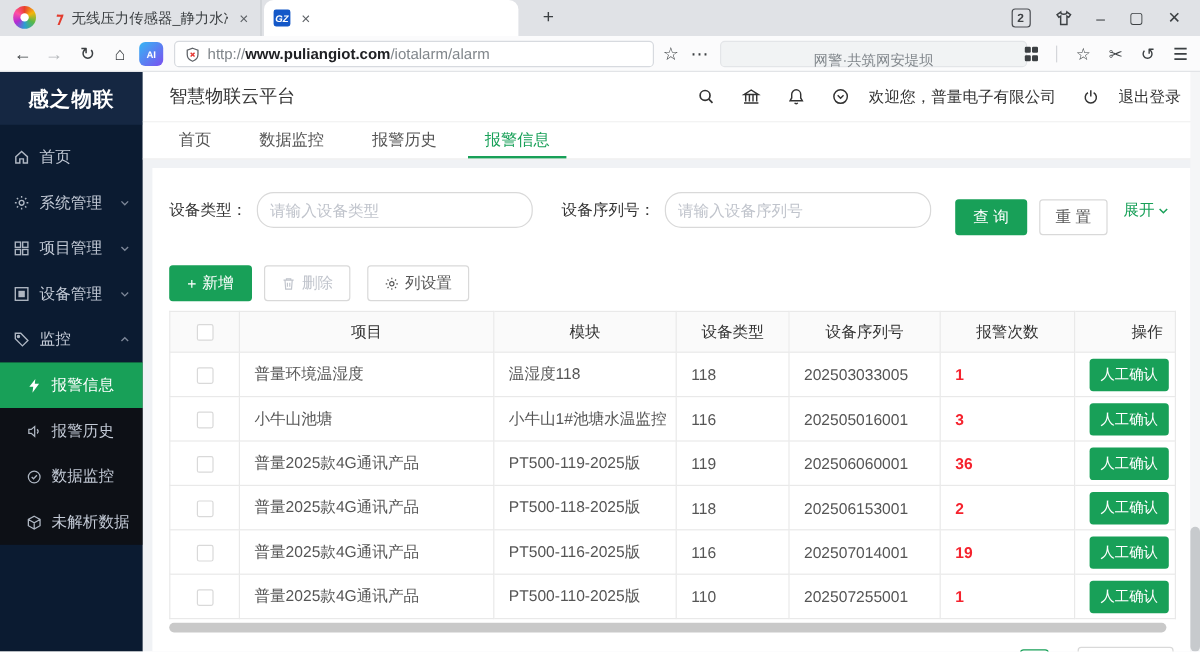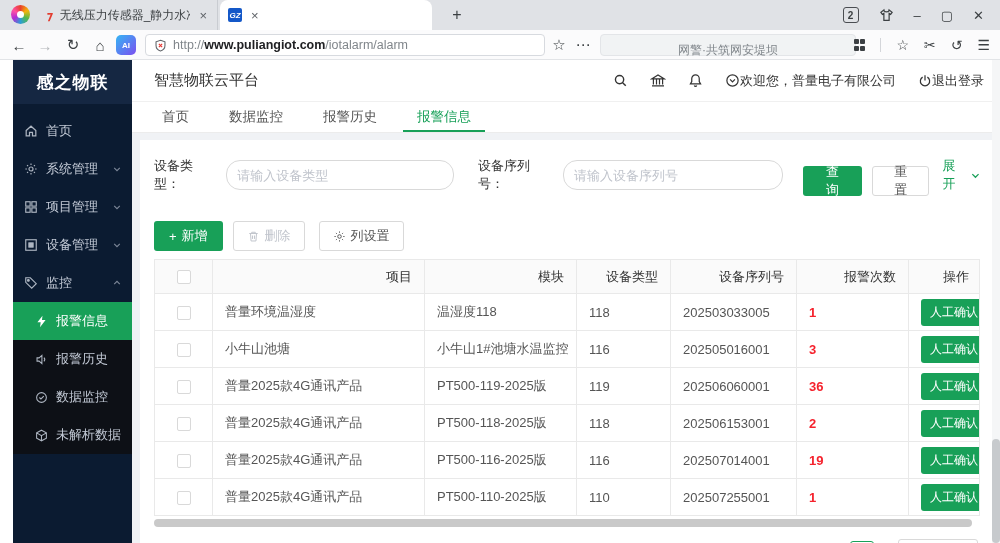--- a/index.html
+++ b/index.html
@@ -45,40 +45,40 @@
   .searchbox { position:absolute; left:600px; top:4px; width:256px; height:22px; background:#f1f3f4;
     border:1px solid #e3e5e8; border-radius:4px; display:flex; align-items:center; gap:7px; padding:0 9px;
     font-size:12px; color:#80868b;flex-direction:column; }
   .tb-right { position:absolute; right:10px; top:0; height:30px; display:flex; align-items:center; gap:15px;
     color:#3c4043; font-size:14px; }
   .grid-ic { display:grid; grid-template-columns:5px 5px; grid-template-rows:5px 5px; gap:1.5px; }
   .grid-ic span { background:#3c4043; border-radius:1px; }
   .tb-sep { width:1px; height:14px; background:#d4d6da; }
 
   
-  .app { position:absolute; left:0; top:60px; width:1000px; height:483px; display:flex;padding-left:13px; }
+  .app { position:absolute; left:0; top:60px; width:1000px; height:483px; display:flex; }
 
   
   .sidebar { width:119px; background:#0b1b31; color:#c3cad6; flex-shrink:0; }
   .side-logo { height:44px; background:#152742; color:#fff; font-size:17px; font-weight:bold;
     display:flex; align-items:center; justify-content:center; letter-spacing:1px; }
   .side-nav { padding-top:8px; }
   .side-item { height:38px; display:flex; align-items:center; gap:8px; padding:0 11px; font-size:13px; }
   .side-item .chev { margin-left:auto; color:#7d8798; }
   .submenu { background:#0d1016; }
   .sub-item { height:38px; display:flex; align-items:center; gap:8px; padding:0 11px 0 22px; font-size:13px; }
   .sub-item.active { background:#18a058; color:#fff; }
 
   
   .main { flex:1; display:flex; flex-direction:column; background:#f0f2f5; min-width:0; }
   .app-header { height:42px; background:#fff; display:flex; align-items:center; padding:0 16px 0 22px;
     border-bottom:1px solid #f0f0f0; flex-shrink:0; }
   .app-title { font-size:15px; color:#333; }
   .hdr-right { margin-left:auto; display:flex; align-items:center; gap:22px; color:#333; font-size:13px; }
-  .hdr-group { display:flex; align-items:center; gap:0; }
+  .hdr-group { display:flex; align-items:center; gap:16px; }
   .page-tabs { height:31px; background:#fff; display:flex; align-items:stretch; gap:40px; padding-left:30px;
     font-size:13.5px; color:#555; border-bottom:1px solid #ececec; flex-shrink:0; }
   .pt { display:flex; align-items:center; position:relative; }
   .pt.active { color:#18a058; }
   .pt.active::after { content:''; position:absolute; left:-14px; right:-14px; bottom:0; height:2px; background:#18a058; }
 
   .content { flex:1; padding:7px 8px 0 8px; min-height:0; }
   .panel { background:#fff; height:100%; padding:14px 12px 0 14px; position:relative; }
 
   
@@ -97,21 +97,21 @@
 
   
   .action-row { display:flex; align-items:center; gap:10px; margin-top:13px; }
   .btn-ic { display:inline-flex; align-items:center; gap:5px; }
   .btn-disabled { color:#c0c4cc; }
   .btn-disabled svg { color:#c0c4cc; }
 
   
   table { width:100%; border-collapse:collapse; font-size:13px; color:#555; margin-top:8px; table-layout:fixed; }
   th,td { border:1px solid #e9e9e9; padding:0 12px; overflow:hidden; white-space:nowrap; }
-  th { background:#fafafa; height:34px; text-align:right; color:#333; font-weight:500; }
+  th { background:#fafafa; height:34px; text-align:center; color:#333; font-weight:500; }
   td { height:37px; background:#fff; }
   .c-cb { text-align:center; padding:0; }
   .checkbox { display:inline-block; width:14px; height:14px; border:1px solid #d9d9d9; border-radius:2px;
     background:#fff; vertical-align:middle; }
   .c-count { color:#f5222d; font-weight:bold; }
   .c-op { text-align:right; padding-right:10px; }
   .confirm-btn { background:#18a058; color:#fff; border:none; border-radius:3px; font-size:12px;
     padding:5px 9px; cursor:pointer; font-family:inherit; }
 
   .hscroll { height:8px; background:#c9c9c9; border-radius:4px; margin-top:3px; width:99%; }

